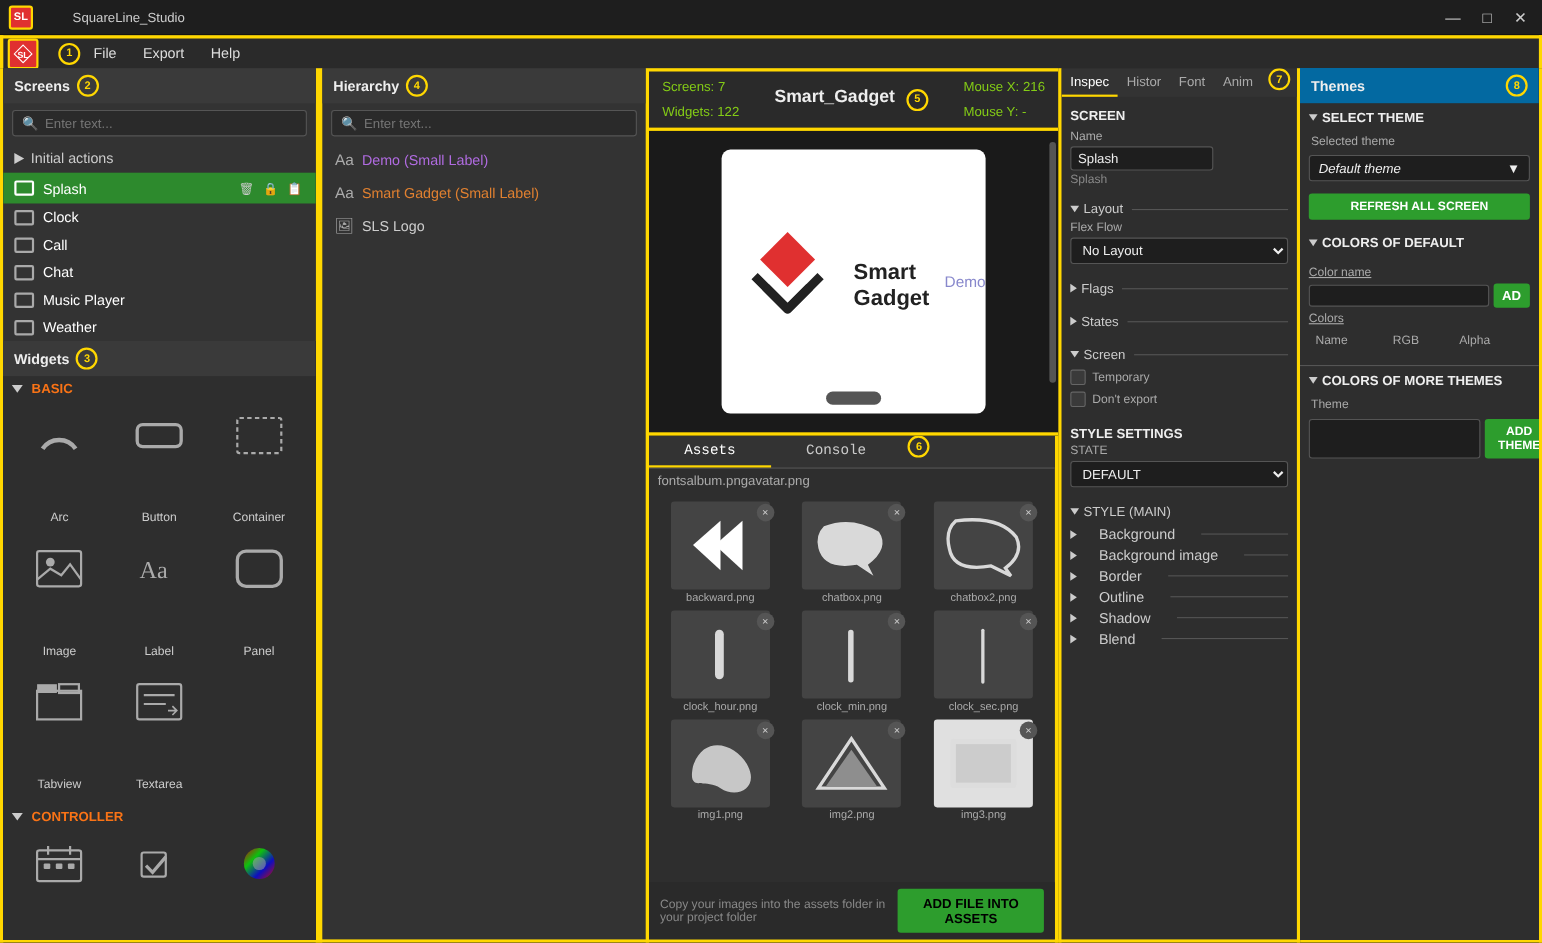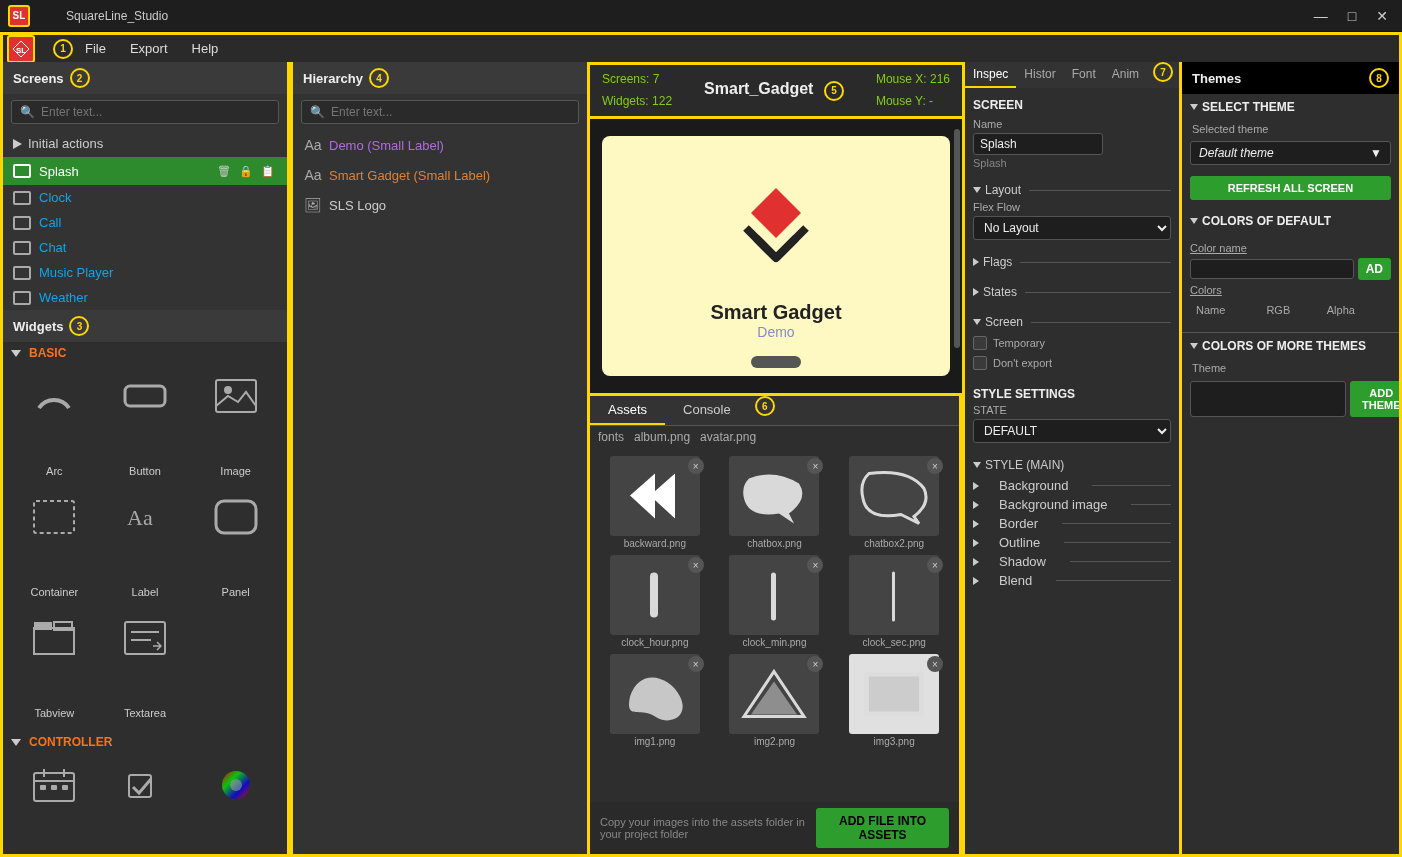--- a/index.html
+++ b/index.html
@@ -107,21 +107,21 @@
     }
     .search-box input {
       background: none; border: none; outline: none; color: #aaa; width: 100%; font-size: 12px;
     }
     .screen-item {
       padding: 5px 10px;
       display: flex;
       align-items: center;
       gap: 8px;
       cursor: pointer;
-      color: #0ea5e9;
+      color: #ffffff;
     }
     .screen-item.active {
       background: #2d8a2d;
       color: white;
     }
     .screen-item .screen-icon {
       width: 18px; height: 14px;
       border: 2px solid #aaa;
       border-radius: 2px;
       flex-shrink: 0;
@@ -242,26 +242,26 @@
       display: flex;
       align-items: center;
       justify-content: center;
       border: 3px solid #ffd700;
       border-left: none;
       border-right: none;
       position: relative;
       overflow: hidden;
     }
     .device-screen {
-      background: #fef9c3;
-      width: 348px;
+      background: #ffffff;
+      width: 240px;
       height: 240px;
       border-radius: 8px;
       display: flex;
-      flex-direction: column;
+      flex-direction: row;
       align-items: center;
       justify-content: center;
       position: relative;
       overflow: hidden;
     }
     .device-screen .logo-area {
       width: 120px; height: 120px;
       display: flex; align-items: center; justify-content: center;
     }
     
@@ -296,37 +296,38 @@
       overflow: hidden;
       display: flex;
       flex-direction: column;
     }
     .assets-tabs {
       display: flex;
       background: #333;
       border-bottom: 1px solid #555;
     }
     .assets-tab {
-      padding: 6px 18px;
+      padding: 6px 32px;
       cursor: pointer;
       color: #ccc;
       font-size: 13px;
+      font-family: Liberation Mono, monospace;
     }
     .assets-tab.active {
       border-bottom: 2px solid #ffd700;
       color: white;
     }
     .assets-content {
       flex: 1;
       overflow-y: auto;
       padding: 4px;
     }
     .assets-subfolder {
       display: flex;
-      gap: 10px;
+      gap: 0;
       padding: 4px 8px;
       font-size: 12px;
       color: #aaa;
     }
     .assets-grid {
       display: grid;
       grid-template-columns: repeat(3, 1fr);
       gap: 6px;
       padding: 4px;
     }
@@ -475,21 +476,21 @@
     
     #themes-panel {
       width: 220px;
       background: #2e2e2e;
       border: 3px solid #ffd700;
       border-top: none;
       border-left: none;
       overflow-y: auto;
     }
     .themes-header {
-      background: #000000;
+      background: #0369a1;
       padding: 6px 10px;
       font-weight: bold;
       color: #eee;
       display: flex;
       align-items: center;
       justify-content: space-between;
     }
     .themes-section-title {
       display: flex; align-items: center; gap: 4px;
       padding: 6px 8px;
@@ -700,35 +701,35 @@
             <svg width="44" height="32" viewBox="0 0 44 32">
                 <rect x="2" y="6" width="40" height="20" rx="5" ry="5" fill="none" stroke="#aaa" stroke-width="3"></rect>
               </svg>
           </div>
           <span class="widget-label">Button</span>
         </div>
 
         <div class="widget-item">
           <div class="widget-icon">
             <svg width="44" height="36" viewBox="0 0 44 36">
+                <rect x="2" y="2" width="40" height="32" rx="2" fill="none" stroke="#aaa" stroke-width="2" stroke-dasharray="4,3"></rect>
+              </svg>
+          </div>
+          <span class="widget-label">Container</span>
+        </div>
+
+        <div class="widget-item">
+          <div class="widget-icon">
+            <svg width="44" height="36" viewBox="0 0 44 36">
                 <rect x="2" y="2" width="40" height="32" rx="2" fill="none" stroke="#aaa" stroke-width="2"></rect>
                 <circle cx="14" cy="12" r="4" fill="#aaa"></circle>
                 <polyline points="2,28 14,18 24,24 32,14 42,28" fill="none" stroke="#aaa" stroke-width="2"></polyline>
               </svg>
           </div>
           <span class="widget-label">Image</span>
-        </div>
-
-        <div class="widget-item">
-          <div class="widget-icon">
-            <svg width="44" height="36" viewBox="0 0 44 36">
-                <rect x="2" y="2" width="40" height="32" rx="2" fill="none" stroke="#aaa" stroke-width="2" stroke-dasharray="4,3"></rect>
-              </svg>
-          </div>
-          <span class="widget-label">Container</span>
         </div>
 
         <div class="widget-item">
           <div class="widget-icon">
             <svg width="44" height="36" viewBox="0 0 44 36">
                 <text x="4" y="26" font-size="22" fill="#aaa" font-family="serif">Aa</text>
               </svg>
           </div>
           <span class="widget-label">Label</span>
         </div>

